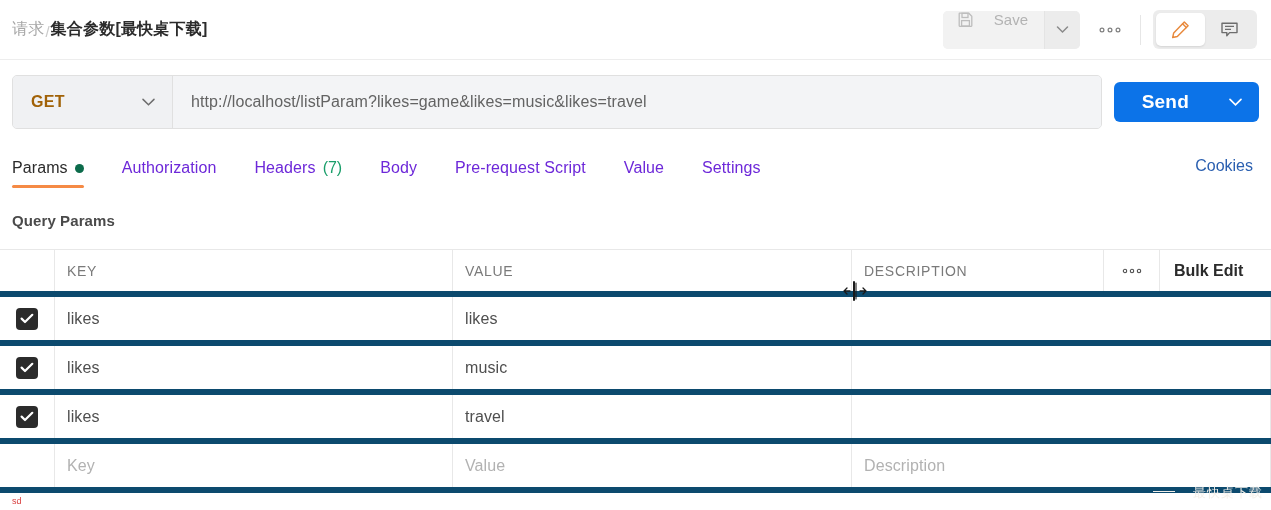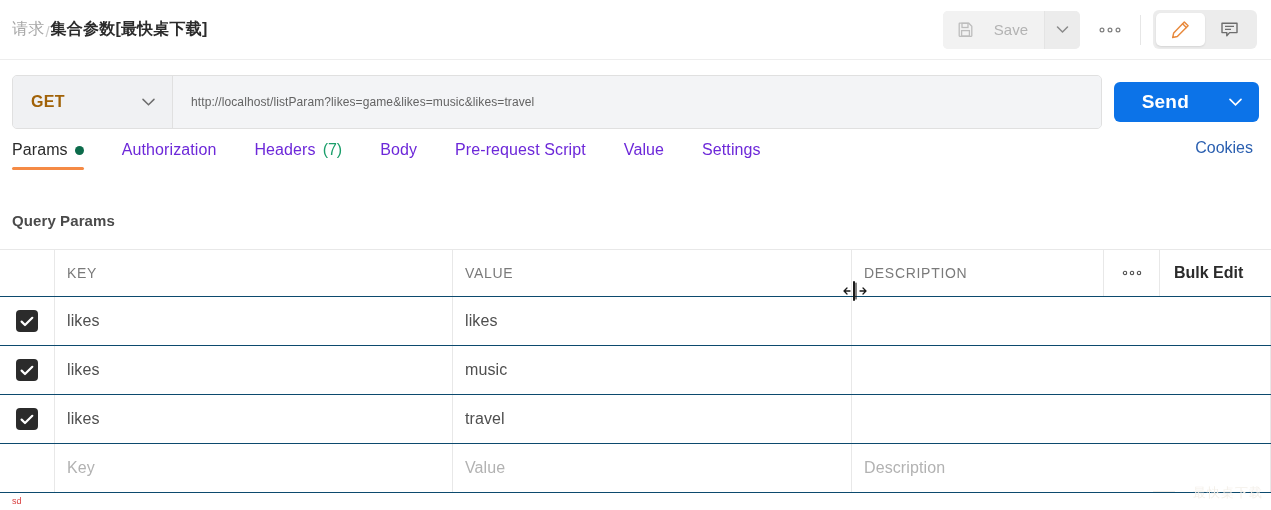--- a/index.html
+++ b/index.html
@@ -45,21 +45,21 @@
     flex: 0 0 auto;
   }
   .save-group {
     display: flex; align-items: stretch;
     height: 38px;
     border-radius: 5px;
     overflow: hidden;
     background: #f2f2f2;
   }
   .save-btn {
-    display: flex; align-items: center; gap: 20px;
+    display: flex; align-items: flex-start; gap: 20px;
     padding: 0 16px 0 14px;
     background: #f2f2f2;
     border: none;
     cursor: default;
   }
   .save-btn .label {
     font-size: 15px; color: #b3b3b3; font-weight: normal;
   }
   .save-caret {
     width: 36px;
@@ -133,21 +133,21 @@
     font-size: 16px; font-weight: bold; color: #a16207; letter-spacing: .3px;
   }
   .url-input {
     flex: 1 1 auto; min-width: 0;
     display: flex; align-items: center;
     padding: 0 18px;
     background: #f3f4f6;
     cursor: text;
   }
   .url-input .utext {
-    font-size: 12px; color: #636363; letter-spacing: .1px;
+    font-size: 16px; color: #636363; letter-spacing: .1px;
     white-space: nowrap; overflow: hidden;
   }
   .send-group {
     display: flex; align-items: stretch;
     flex: 0 0 auto;
     height: 40px;
     background: #0c73e8;
     border-radius: 6px;
     overflow: hidden;
   }
@@ -160,21 +160,21 @@
     font-size: 19px; font-weight: bold; color: #ffffff; letter-spacing: .2px;
   }
   .send-caret {
     width: 48px;
     display: flex; align-items: center; justify-content: center;
     background: transparent; border: none; cursor: pointer;
   }
 
   
   .tabs {
-    position: absolute; left: 0; top: 132px;
+    position: absolute; left: 0; top: 150px;
     width: 1271px; height: 44px;
     display: flex; align-items: flex-start;
     padding: 0 12px;
   }
   .tablist { display: flex; align-items: flex-start; gap: 0; flex: 1 1 auto; }
   .tab {
     position: relative;
     display: flex; align-items: center; gap: 7px;
     padding: 0 16px 0 0;
     margin-right: 22px;
@@ -212,21 +212,21 @@
   }
 
   .table {
     position: absolute; left: 0; top: 249px;
     width: 1271px;
     border-top: 1px solid #e8e8e8;
   }
   .trow {
     display: flex; align-items: stretch;
     height: 49px;
-    border-bottom: 1px solid #0c4a6e;
+    border-bottom: 6px solid #0c4a6e;
   }
   .trow.head { height: 47px; }
   .cell {
     display: flex; align-items: center;
     padding: 0 12px;
     border-right: 1px solid #e8e8e8;
     overflow: hidden;
   }
   .c-check { flex: 0 0 55px; justify-content: center; padding: 0; }
   .c-key   { flex: 0 0 398px; }

